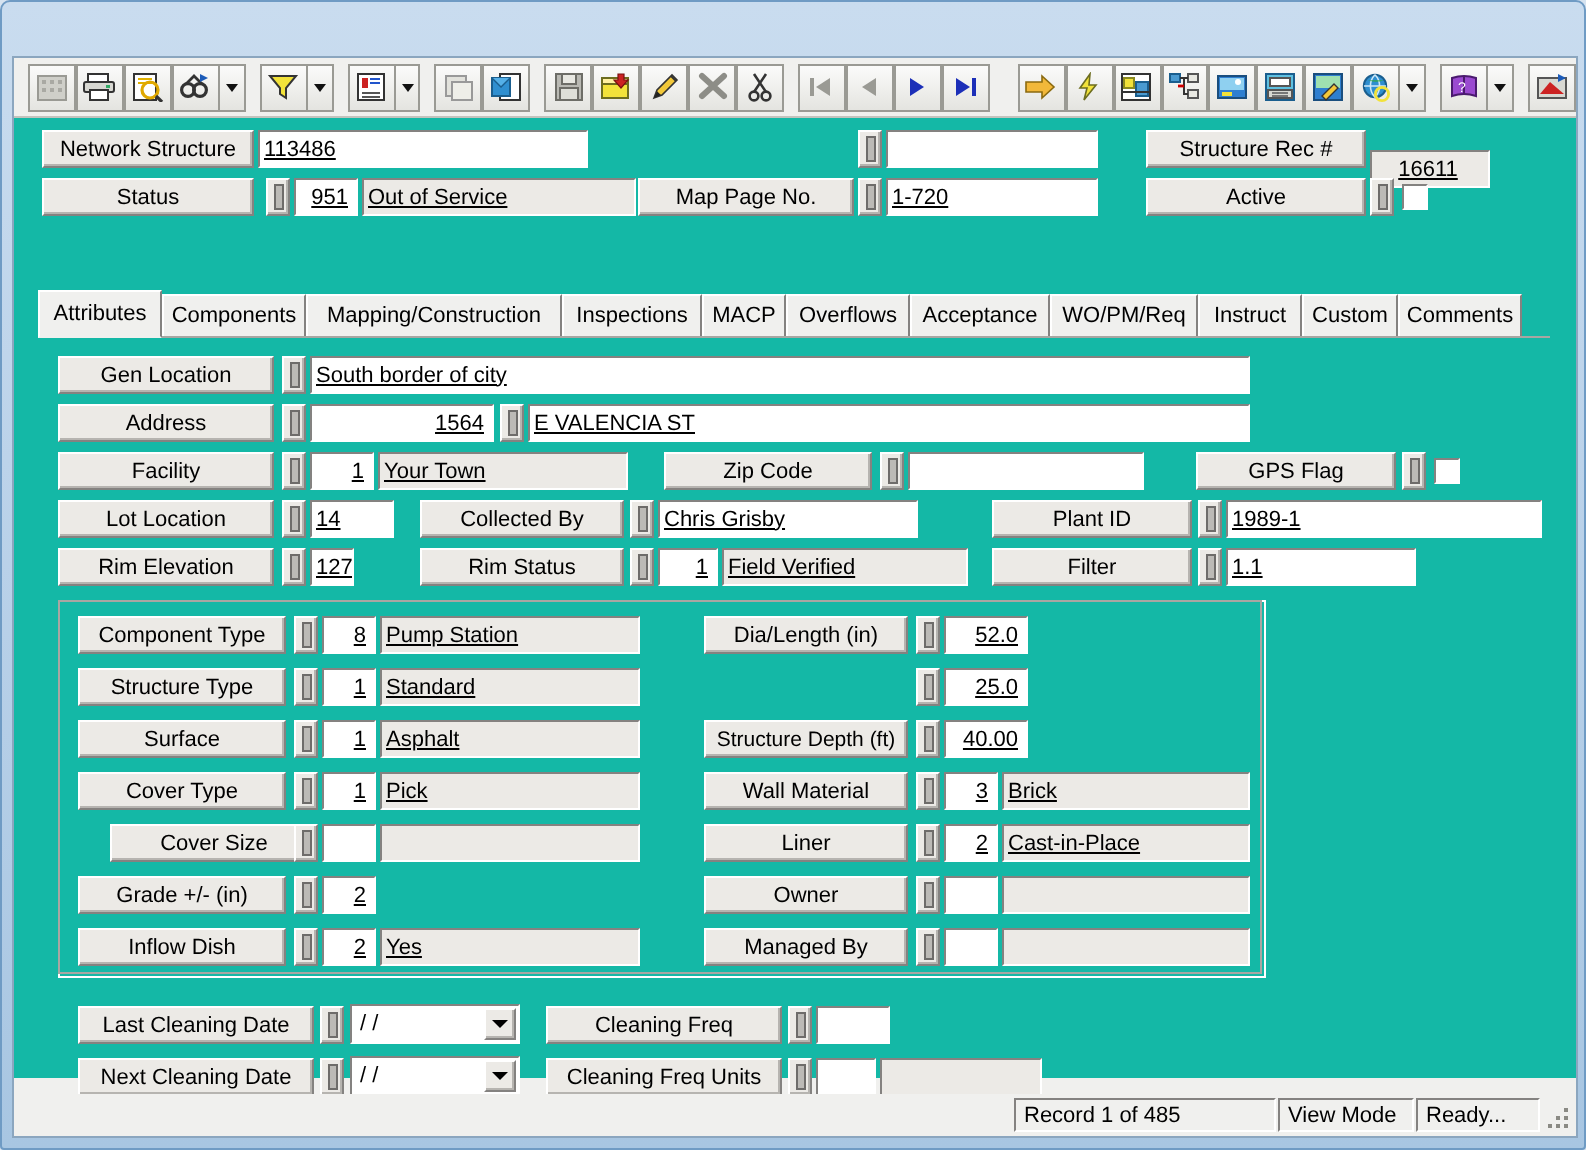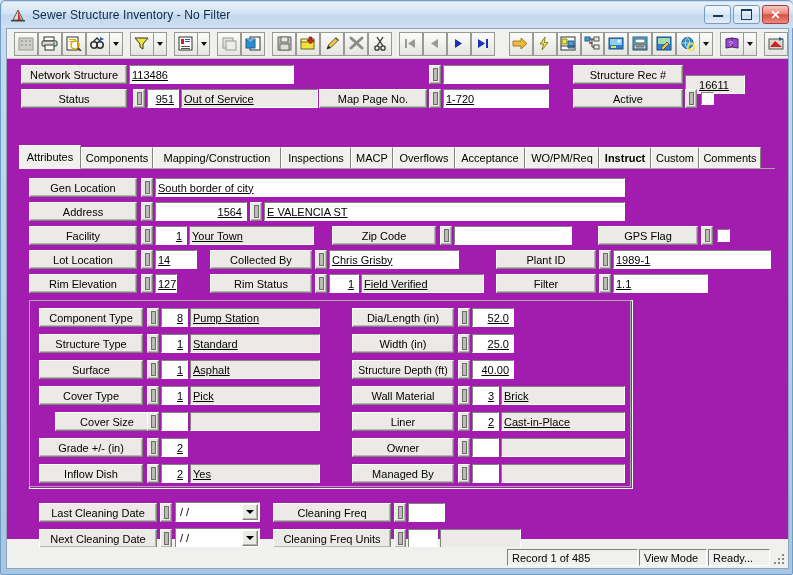--- a/index.html
+++ b/index.html
@@ -83,21 +83,21 @@
     box-sizing:border-box;
   }
   .tb-drop i{
     display:block;width:0;height:0;border-left:3px solid transparent;
     border-right:3px solid transparent;border-top:4px solid #111;
   }
 
   
   .form{
     position:absolute;left:0;top:30px;width:781px;height:480px;
-    background:#a21caf;
+    background:#14b8a6;
   }
   .lbl-btn{
     height:19px;
     border-top:1px solid #ffffff;border-left:1px solid #ffffff;
     border-right:1px solid #848280;border-bottom:1px solid #848280;
     background:#eceae6;
     box-shadow:inset -1px -1px 0 #b6b4b0;
     display:flex;align-items:center;justify-content:center;
     font-size:11px;color:#000;
     box-sizing:border-box;
@@ -202,41 +202,20 @@
   .grip{
     position:absolute;right:2px;bottom:2px;width:14px;height:14px;
   }
   .grip i{display:block;position:absolute;width:2px;height:2px;background:#8a8a84;}
 </style>
 </head>
 <body>
 
 <div class="window">
 
-  <div class="titlebar">
-    <div class="title-icon">
-      <svg width="18" height="16" viewBox="0 0 18 16">
-        <path d="M4 13 L9 3 L14 13 Z" fill="#d9d9d9" stroke="#555" stroke-width="1"></path>
-        <path d="M9 3 L12 13 L9 13 Z" fill="#c0392b"></path>
-        <rect x="2" y="13" width="14" height="1.5" fill="#444"></rect>
-      </svg>
-    </div>
-    <div class="title-text">Sewer Structure Inventory - No Filter</div>
-    <div class="win-btns">
-      <div class="wbtn">
-          <span class="min-glyph"></span>
-        </div>
-      <div class="wbtn">
-          <span class="max-glyph"></span>
-        </div>
-      <div class="wbtn close">
-          <span class="glyph">✕</span>
-        </div>
-    </div>
-  </div>
 
   <div class="client">
 
     <div class="toolbar">
       <div style="width:7px"></div>
 
       <div class="tb-btn framed">
         <svg width="16" height="14">
             <rect x="1" y="1" width="14" height="12" fill="#cfcfc9" stroke="#9a9a94"></rect>
         <g fill="#a9a9a3">
@@ -515,21 +494,21 @@
 
       <div class="tabstrip">
         <div class="tab active" style="left:0px;width:62px;">Attributes</div>
         <div class="tab" style="left:62px;width:72px;">Components</div>
         <div class="tab" style="left:134px;width:128px;">Mapping/Construction</div>
         <div class="tab" style="left:262px;width:70px;">Inspections</div>
         <div class="tab" style="left:332px;width:42px;">MACP</div>
         <div class="tab" style="left:374px;width:62px;">Overflows</div>
         <div class="tab" style="left:436px;width:70px;">Acceptance</div>
         <div class="tab" style="left:506px;width:74px;">WO/PM/Req</div>
-        <div class="tab" style="left:580px;width:52px;font-weight:bold;">Instruct</div>
+        <div class="tab" style="left:580px;width:52px;">Instruct</div>
         <div class="tab" style="left:632px;width:48px;">Custom</div>
         <div class="tab" style="left:680px;width:62px;">Comments</div>
       </div>
 
       <div class="lbl-btn" style="left:22px;top:119px;width:108px;">Gen Location</div>
       <div class="lk" style="left:134px;top:119px;"></div>
       <div class="fld" style="left:148px;top:119px;width:470px;">South border of city</div>
 
       <div class="lbl-btn" style="left:22px;top:143px;width:108px;">Address</div>
       <div class="lk" style="left:134px;top:143px;"></div>
@@ -608,21 +587,20 @@
 
       <div class="lbl-btn" style="left:32px;top:405px;width:104px;">Inflow Dish</div>
       <div class="lk" style="left:140px;top:405px;"></div>
       <div class="fld num" style="left:154px;top:405px;width:27px;">2</div>
       <div class="fld ro" style="left:183px;top:405px;width:130px;">Yes</div>
 
       <div class="lbl-btn" style="left:345px;top:249px;width:102px;">Dia/Length (in)</div>
       <div class="lk" style="left:451px;top:249px;"></div>
       <div class="fld num" style="left:465px;top:249px;width:42px;">52.0</div>
 
-      <div class="lbl-btn" style="left:345px;top:275px;width:102px;">Width (in)</div>
       <div class="lk" style="left:451px;top:275px;"></div>
       <div class="fld num" style="left:465px;top:275px;width:42px;">25.0</div>
 
       <div class="lbl-btn" style="left:345px;top:301px;width:102px;font-size:10.5px;">Structure Depth (ft)</div>
       <div class="lk" style="left:451px;top:301px;"></div>
       <div class="fld num" style="left:465px;top:301px;width:42px;">40.00</div>
 
       <div class="lbl-btn" style="left:345px;top:327px;width:102px;text-align:center;">Wall Material</div>
       <div class="lk" style="left:451px;top:327px;"></div>
       <div class="fld num" style="left:465px;top:327px;width:27px;">3</div>

